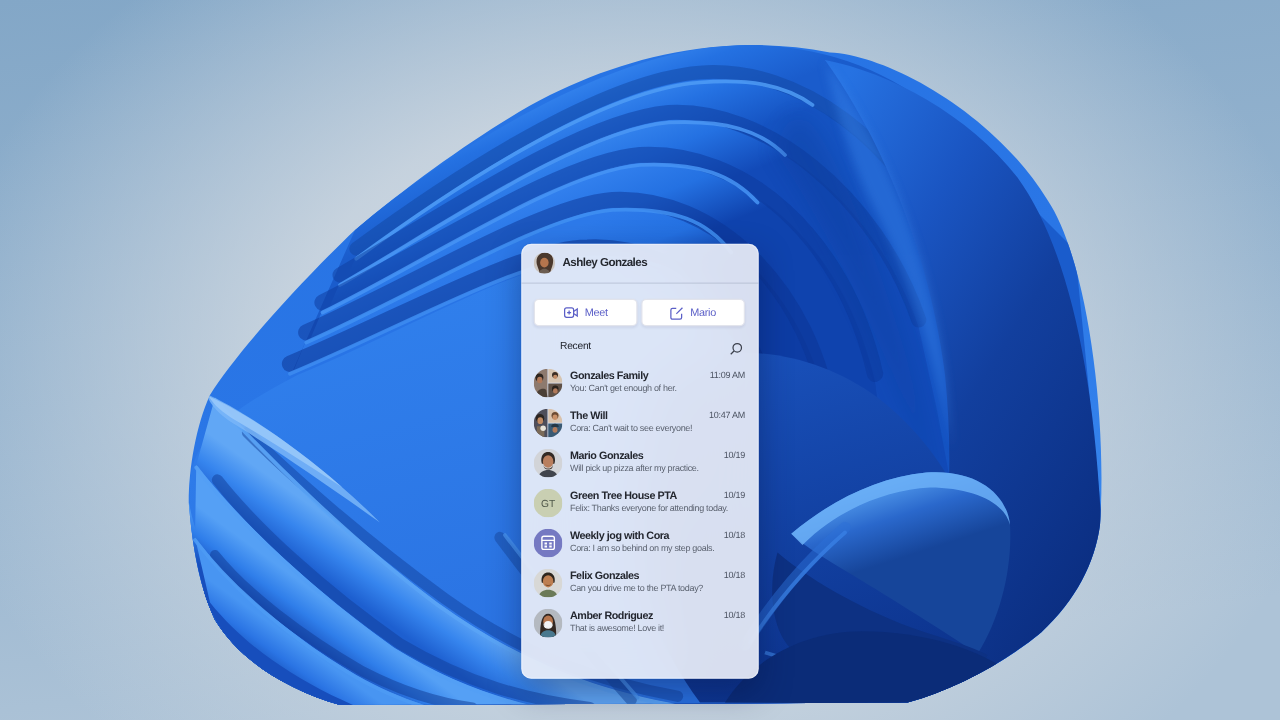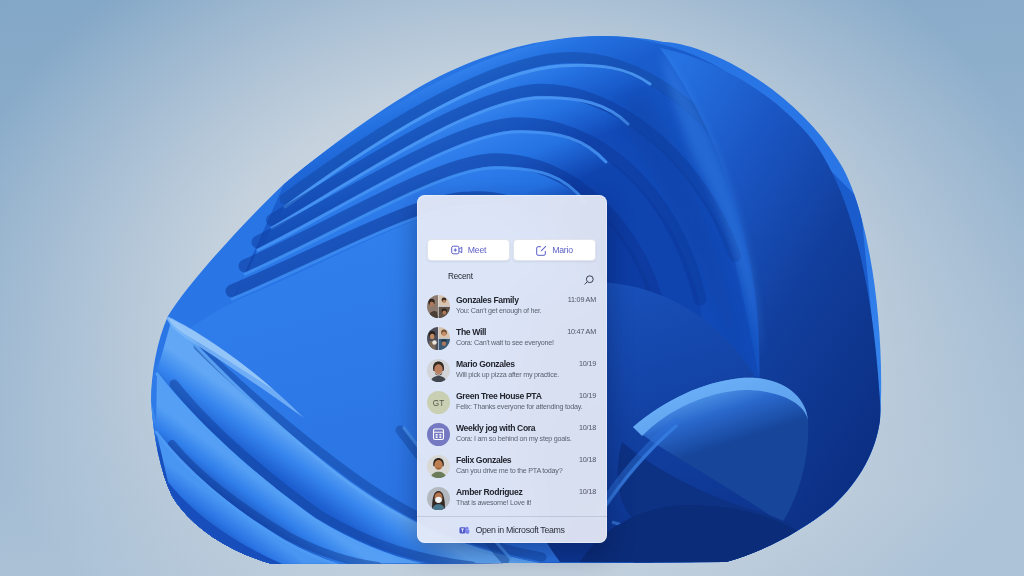--- a/index.html
+++ b/index.html
@@ -256,20 +256,29 @@
     <path d="M622,442 C650,466 700,494 750,509 C768,515 781,519 790,524 C784,540 766,552 744,559
              C700,560 658,545 630,516 C616,498 615,466 622,442 Z" fill="#0d3183"></path>
     <path d="M612,522 C650,535 700,540 752,528" stroke="#3a80e0" stroke-width="3" stroke-opacity="0.7" fill="none"></path>
     <path d="M596,516 C620,478 644,450 676,422" stroke="#2b6fd8" stroke-width="9" stroke-opacity="0.5" fill="none" stroke-linecap="round"></path>
     <path d="M600,514 C622,480 646,452 676,426" stroke="#3b82e6" stroke-width="3" stroke-opacity="0.7" fill="none" stroke-linecap="round"></path>
     <path d="M580,562 C600,530 640,505 690,505 C740,505 790,520 822,548 C800,556 770,561 726,563 Z" fill="#0b2c78"></path>
     </g>
   </g>
 </svg>
 <div id="panel">
+  <div id="phead">
+    <div id="pav"><svg width="17" height="17" viewBox="0 0 23 23">
+      <rect width="23" height="23" fill="#ccc5bf"></rect>
+      <path d="M3,10 C3,3 8,0 12,0 C17,0 21,3 21,9 C21,14 19,17 18,21 L6,21 C5,16 3,14 3,10 Z" fill="#4a382d"></path>
+      <ellipse cx="11.5" cy="11" rx="4.6" ry="5.2" fill="#b5754d"></ellipse>
+      <path d="M5,23 C6,19 9,17.5 11.5,17.5 C14,17.5 17,19 18,23 Z" fill="#6b5d52"></path>
+    </svg></div>
+    <div id="pname">Ashley Gonzales</div>
+  </div>
   <div class="btn" id="btnmeet">
         <svg width="12" height="10" viewBox="0 0 12 10" fill="none" stroke="#5b5fc7" stroke-width="1">
       <rect x="0.7" y="1.2" width="7.2" height="7.6" rx="1.6"></rect>
       <path d="M8.2,4 L10.8,2.2 L10.8,7.8 L8.2,6"></path>
       <path d="M4.3,3.4 L4.3,6.6 M2.7,5 L5.9,5"></path>
     </svg>
         <span>Meet</span>
       </div>
   <div class="btn" id="btnchat">
         <svg width="11" height="11" viewBox="0 0 11 11" fill="none" stroke="#5b5fc7" stroke-width="1">
@@ -373,29 +382,20 @@
 <ellipse cx="11.5" cy="10" rx="3.9" ry="4.6" fill="#b5754d"></ellipse>
 <path d="M7.8,10.5 C8,14 10,14.8 11.5,14.8 C13,14.8 15,14 15.2,10.5 L15.2,12.5 C15.2,14.5 13.5,16 11.5,16 C9.5,16 7.8,14.5 7.8,12.5 Z" fill="#f2f3f5"></path>
 <ellipse cx="11.5" cy="12.6" rx="3.2" ry="2.8" fill="#f2f3f5"></ellipse>
 <path d="M5,23 C5.5,19 8,17.2 11.5,17.2 C15,17.2 17.5,19 18,23 Z" fill="#49788e"></path>
 </svg></div>
   <div class="rtitle">Amber Rodriguez</div>
   <div class="rsub">That is awesome! Love it!</div>
   <div class="rtime">10/18</div>
 </div>
       </div>
-  <div id="pfoot">
-        <svg width="11" height="11" viewBox="0 0 24 24">
-      <circle cx="17.5" cy="7" r="3.4" fill="#7b83eb"></circle>
-      <rect x="1" y="5" width="13.5" height="13.5" rx="3" fill="#5059c9"></rect>
-      <path d="M4.3,8.6 L11.2,8.6 M7.75,8.6 L7.75,15.4" stroke="#fff" stroke-width="1.8" fill="none"></path>
-      <path d="M14.5,10.5 L21,10.5 C22,10.5 22.5,11 22.5,12 L22.5,15.5 C22.5,18 21,19.5 18.5,19.5 C16.5,19.5 14.8,18.3 14.5,16.5 Z" fill="#7b83eb"></path>
-    </svg>
-        <span>Open in Microsoft Teams</span>
-      </div>
 </div>
 <div id="taskbar">
   <div id="ticons">
     <div class="tic">
           <svg width="13" height="13" viewBox="0 0 13 13">
       <rect x="0" y="0" width="6" height="6" fill="#2f7cd8"></rect>
             <rect x="7" y="0" width="6" height="6" fill="#2f7cd8"></rect>
       <rect x="0" y="7" width="6" height="6" fill="#4a9be8"></rect>
             <rect x="7" y="7" width="6" height="6" fill="#3b8ae0"></rect>
     </svg>

